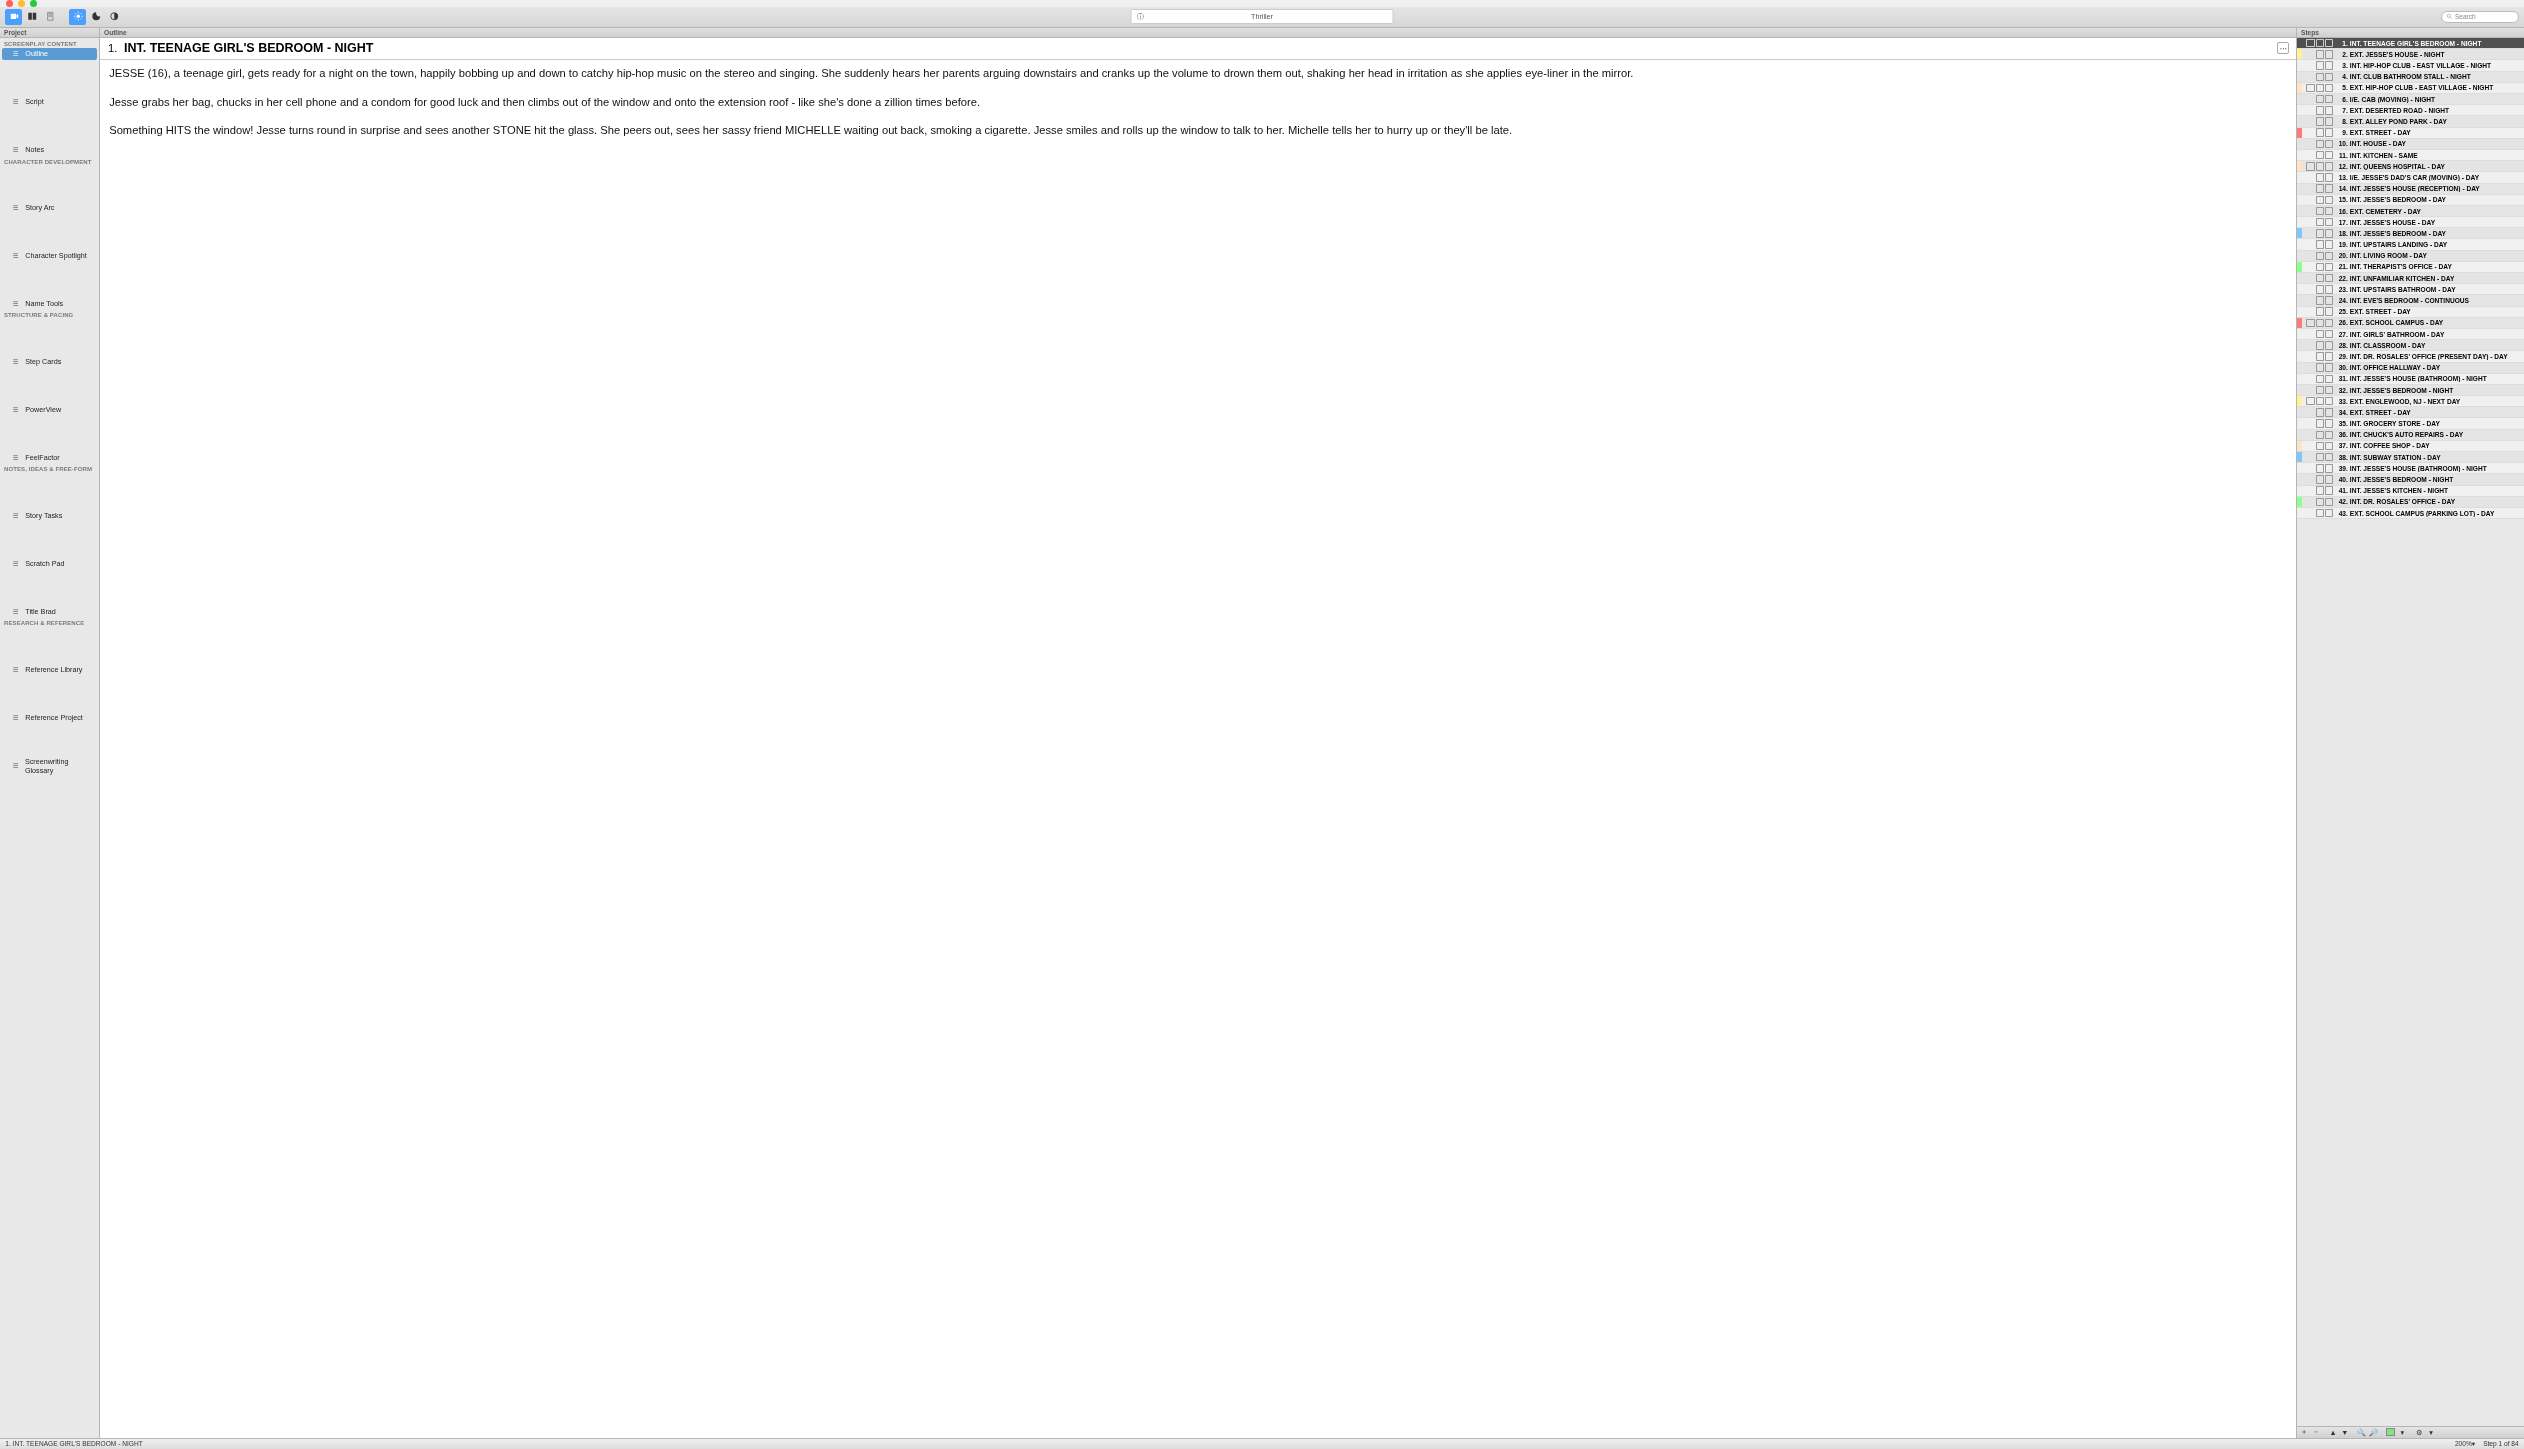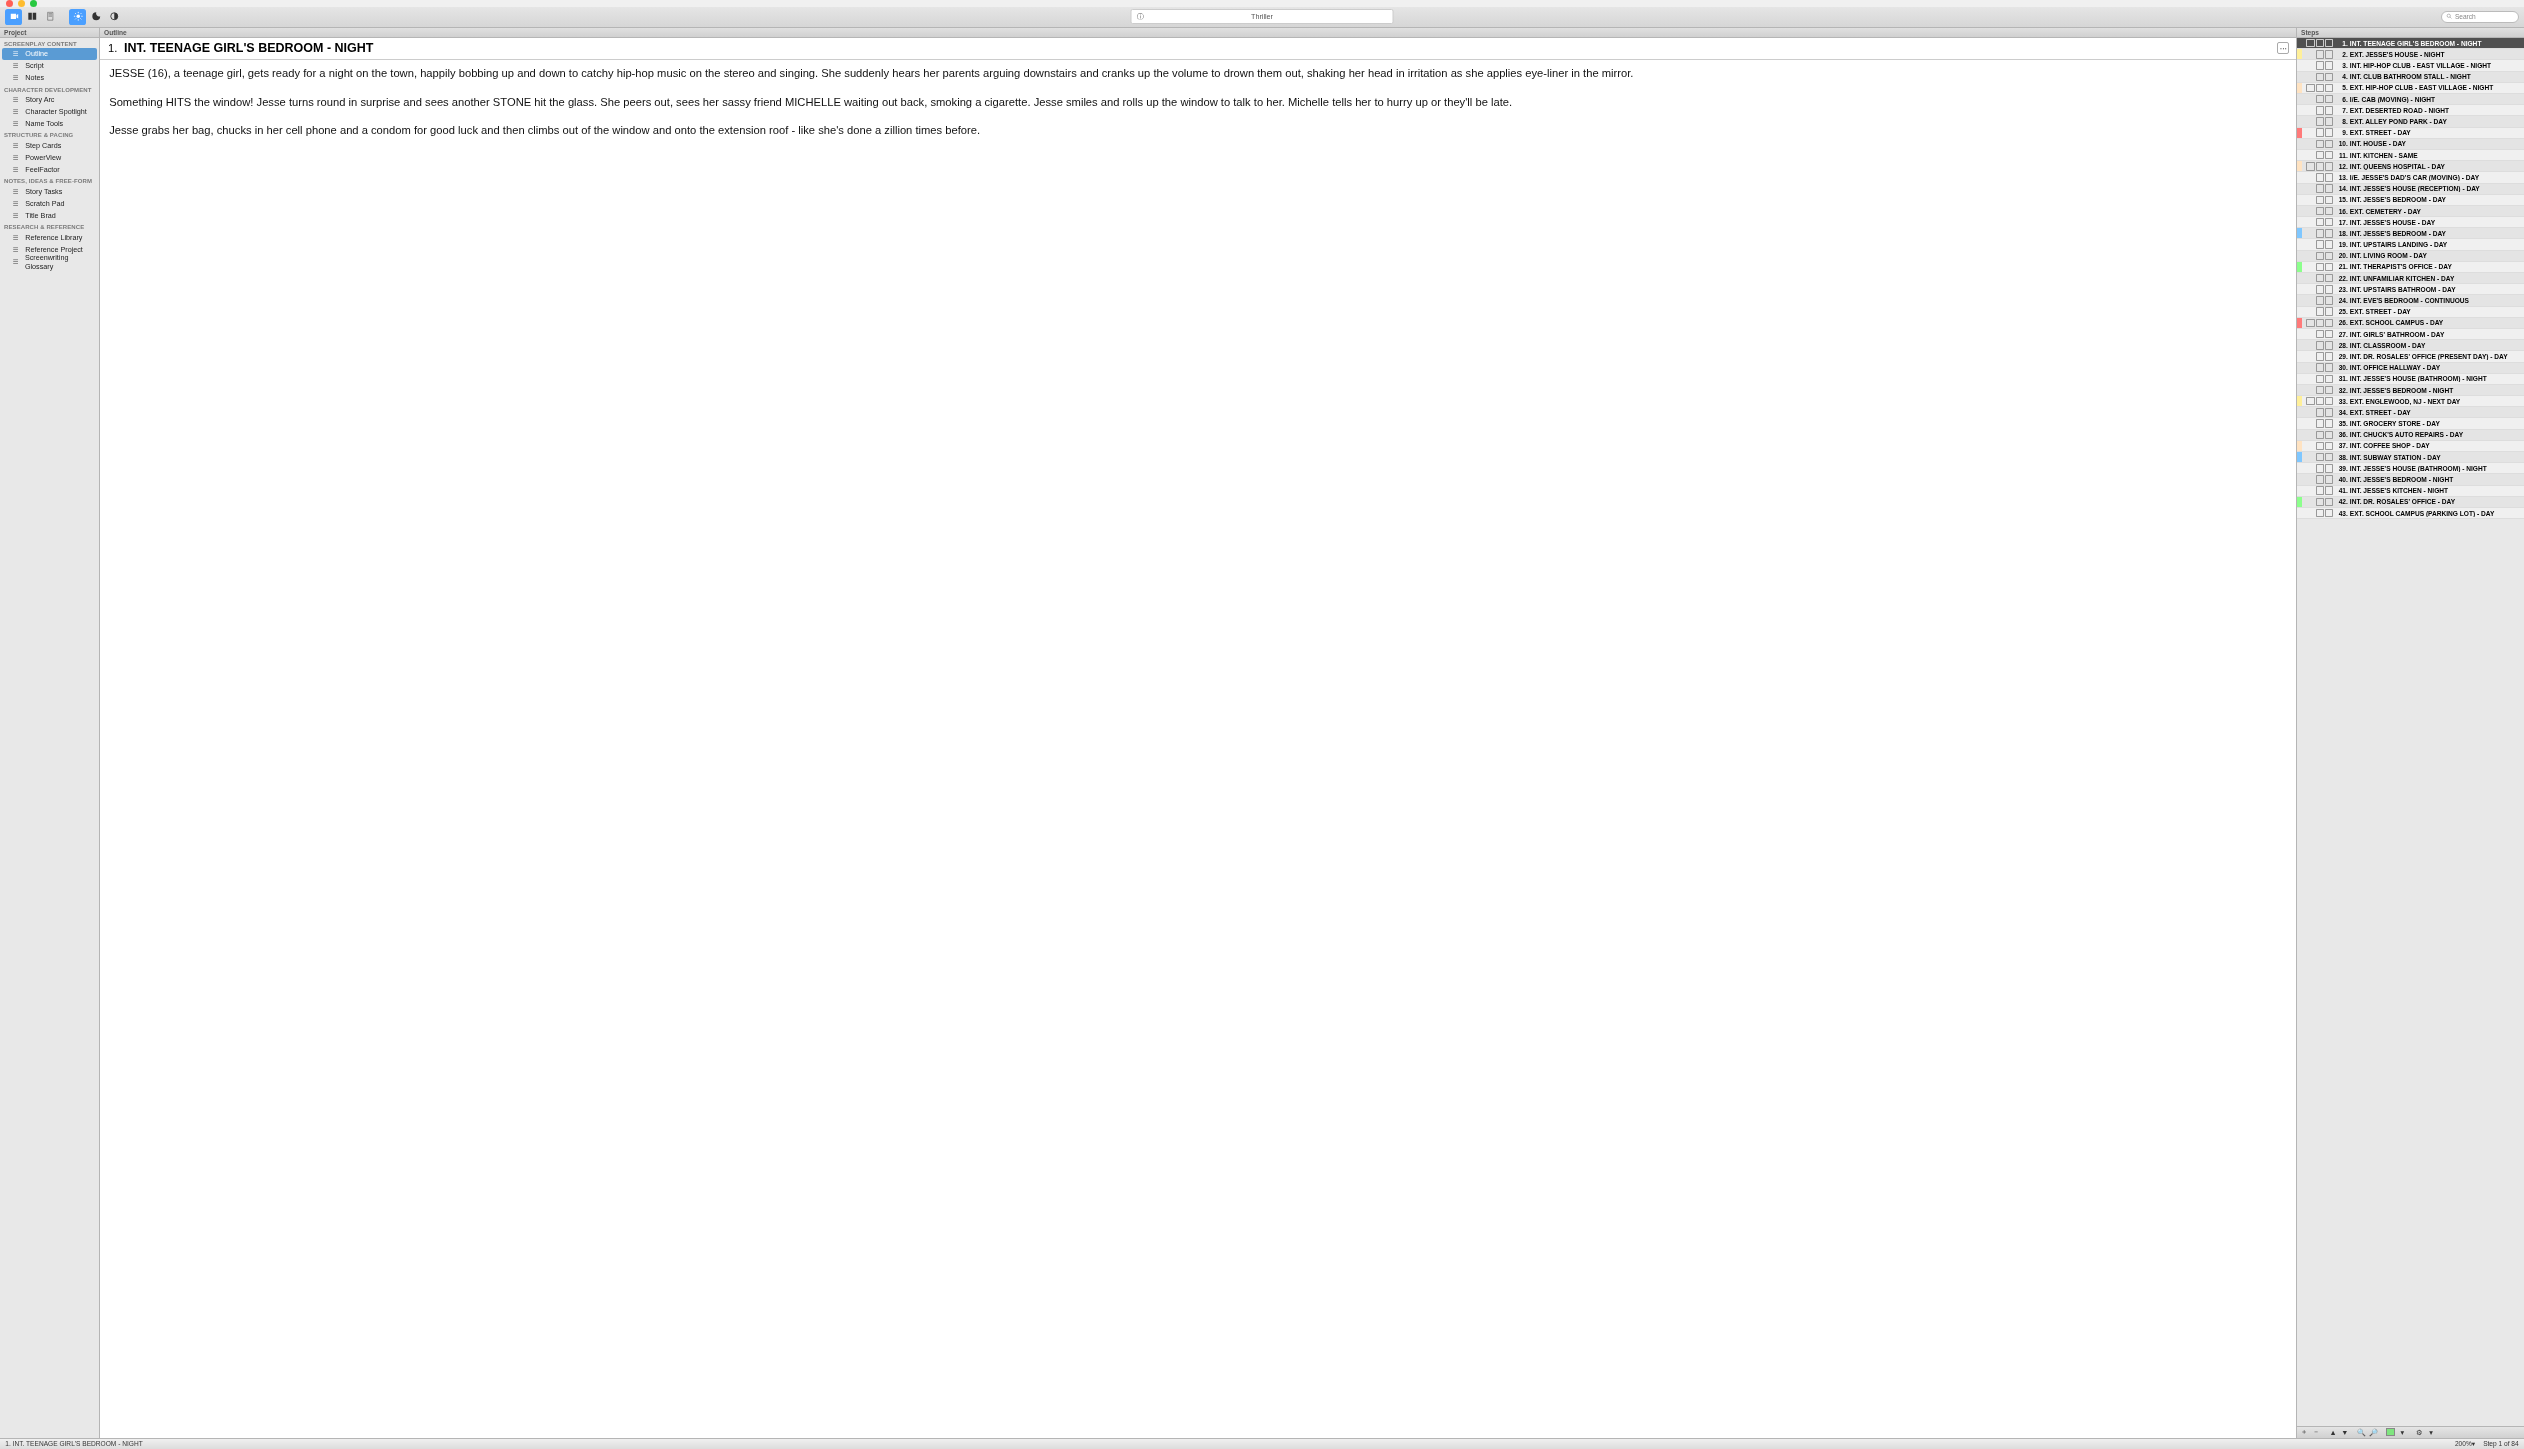--- a/index.html
+++ b/index.html
@@ -35,21 +35,21 @@
 .search-box { margin-left: auto; width: 78px; height: 12px; background: #fff; border: 0.7px solid #bbb; border-radius: 6.6px; display: flex; align-items: center; padding: 0 4px; font-size: 6.6px; color: #888; }
 .search-box svg { width: 6.6px; height: 6.6px; fill: #888; margin-right: 2.6px; }
 
 
 .main { flex: 1; display: flex; overflow: hidden; }
 
 
 .sidebar-left { width: 100px; background: #e8e8e8; border-right: 0.7px solid #b5b5b5; display: flex; flex-direction: column; font-size: 7.2px; }
 .panel-header { height: 10.5px; background: linear-gradient(#e0e0e0,#d0d0d0); border-bottom: 0.7px solid #b5b5b5; font-size: 6.6px; color: #555; padding: 0 4px; display: flex; align-items: center; font-weight: bold; }
 .section-label { font-size: 6px; color: #7a7a7a; font-weight: bold; padding: 2.6px 4px 1.3px 4px; letter-spacing: 0.1px; }
-.nav-item { height: 12px; display: flex; align-items: center; padding: 0 4px 0 12px; cursor: pointer; gap: 5.3px; color: #222; }
+.nav-item { height: 12px; display: flex; align-items: center; padding: 0 4px 0 12px; cursor: pointer; gap: 5.3px; color: #222; margin-top: 36px; }
 .nav-item.selected { background: #5a9bd4; color: #fff; border-radius: 2px; margin: 0 2px; padding-left: 10px; }
 .nav-item .nav-icon { width: 8px; height: 8px; display: flex; align-items: center; justify-content: center; }
 .nav-item .nav-icon svg { width: 7.2px; height: 7.2px; fill: #555; }
 .nav-item.selected .nav-icon svg { fill: #fff; }
 
 
 .editor { flex: 1; display: flex; flex-direction: column; background: #f2f2f2; }
 .outline-header { height: 10.5px; background: linear-gradient(#e0e0e0,#d0d0d0); border-bottom: 0.7px solid #b5b5b5; font-size: 6.6px; color: #555; padding: 0 4px; display: flex; align-items: center; font-weight: bold; }
 .scene-heading-row { background: #fff; border-bottom: 0.7px solid #ccc; padding: 2.6px 8px 4px 8px; display: flex; align-items: center; position: relative; }
 .scene-num { font-size: 11.2px; margin-right: 6.6px; }
@@ -316,22 +316,22 @@
 
     <div class="editor">
       <div class="outline-header">Outline</div>
       <div class="scene-heading-row">
         <span class="scene-num">1.</span>
         <span class="scene-heading">INT. TEENAGE GIRL'S BEDROOM - NIGHT</span>
         <div class="scene-menu-btn">⋯</div>
       </div>
       <div class="scene-body" id="scene-body">
           <p>JESSE (16), a teenage girl, gets ready for a night on the town, happily bobbing up and down to catchy hip-hop music on the stereo and singing.  She suddenly hears her parents arguing downstairs and cranks up the volume to drown them out, shaking her head in irritation as she applies eye-liner in the mirror.</p>
+          <p>Jesse grabs her bag, chucks in her cell phone and a condom for good luck and then climbs out of the window and onto the extension roof - like she's done a zillion times before.</p>
           <p>Something HITS the window!  Jesse turns round in surprise and sees another STONE hit the glass.  She peers out, sees her sassy friend MICHELLE waiting out back, smoking a cigarette.  Jesse smiles and rolls up the window to talk to her.  Michelle tells her to hurry up or they'll be late.</p>
-          <p>Jesse grabs her bag, chucks in her cell phone and a condom for good luck and then climbs out of the window and onto the extension roof - like she's done a zillion times before.</p>
         </div>
     </div>
 
     <div class="sidebar-right">
       <div class="panel-header">Steps</div>
       <div id="steps-list" class="steps-list">
           <div class="step-row selected">
             <div class="color-chip" style="background: transparent;"></div>
             <div class="step-icons">
               <div class="step-icon-box"></div>

